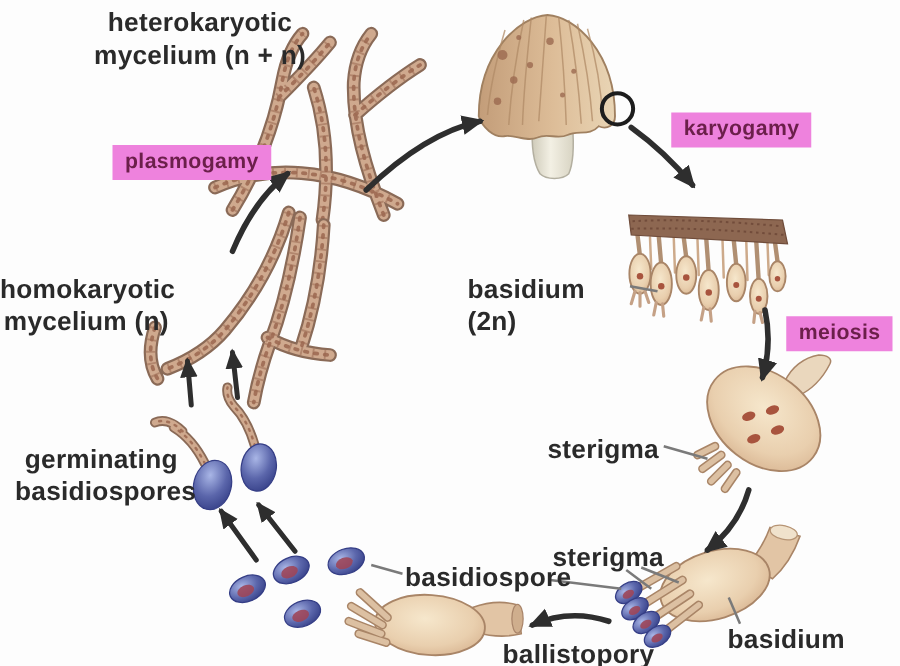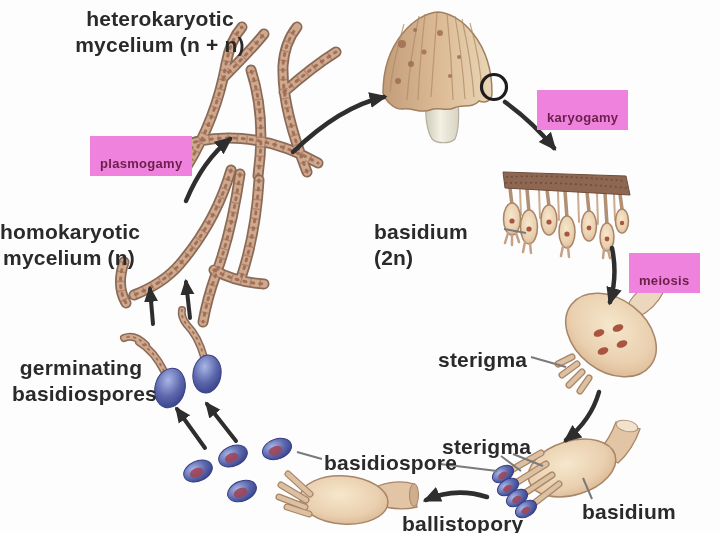--- a/index.html
+++ b/index.html
@@ -2,22 +2,22 @@
 <html style="--background: #fdfdfd; --label-text: #2a2a2a; --badge-bg: #ee82dd; --badge-text: #6b1f4a; --arrow: #2e2e2e; --connector-line: #7a7a7a; --hypha-fill: #cfa98e; --hypha-edge: #8a6a57; --hypha-speckle: #9b6750; --cell-edge: #a98567; --gill-plate: #8d6751; --nucleus: #a8543e; --spore-center: #9e4456;"><head>
 <meta charset="utf-8">
 <style>
   *{margin:0;padding:0;box-sizing:border-box}
   html,body{background:#ffffff;font-family:"Liberation Sans","DejaVu Sans",sans-serif}
   .stage{position:relative;width:720px;height:533px;background:var(--background,#fdfdfd);overflow:hidden}
   svg.art{position:absolute;left:0;top:0}
   .lbl{position:absolute;font-weight:700;font-size:21px;line-height:1.26;color:var(--label-text,#2a2a2a);
        white-space:pre-line;letter-spacing:.2px}
   .ctr{text-align:center}.rgt{}
-  .badge{position:absolute;font-weight:700;font-size:13px;letter-spacing:.3px;
-         color:var(--badge-text,#6b1f4a);background:var(--badge-bg,#ee82dd);padding:20px 10px 5px}
+  .badge{position:absolute;font-weight:700;font-size:17px;letter-spacing:.3px;
+         color:var(--badge-text,#6b1f4a);background:var(--badge-bg,#ee82dd);padding:3px 10px 5px}
   
   .hy-e{fill:none;stroke:var(--hypha-edge,#8a6a57);stroke-width:11;stroke-linecap:round}
   .hy-f{fill:none;stroke:var(--hypha-fill,#cfa98e);stroke-width:7.5;stroke-linecap:round}
   .hy-r{fill:none;stroke:#a5785f;stroke-width:7.5;stroke-linecap:butt;stroke-dasharray:1.5 8;opacity:.7}
   .hy-s{fill:none;stroke:var(--hypha-speckle,#9b6750);stroke-width:3;stroke-linecap:round;stroke-dasharray:2 6;opacity:.85}
   .gh-e{fill:none;stroke:var(--hypha-edge,#8a6a57);stroke-width:8;stroke-linecap:round}
   .gh-f{fill:none;stroke:var(--hypha-fill,#cfa98e);stroke-width:5;stroke-linecap:round}
   .gh-s{fill:none;stroke:var(--hypha-speckle,#9b6750);stroke-width:2;stroke-linecap:round;stroke-dasharray:1.5 5;opacity:.85}
   
   .arrow{fill:none;stroke:var(--arrow,#2e2e2e);stroke-width:4.5;stroke-linecap:round}
@@ -216,21 +216,21 @@
       <path class="cline" d="M501,456 L521,471 M513,454 L543,466"></path>
       <path class="cline" d="M583,478 L592,499"></path>
       <path class="cline" d="M322,459 L297,452"></path>
       <path class="cline" d="M440,464 L497,471"></path>
     </g>
   </svg>
 
   <div class="lbl ctr" style="left:55px;top:6px;width:210px">heterokaryotic
 mycelium (n + n)</div>
 
-  <div class="badge" style="left:90px;top:136px">plasmogamy</div>
+  <div class="badge" style="left:90px;top:116px">plasmogamy</div>
 
   <div class="lbl ctr" style="left:12px;top:355px;width:138px">germinating
 basidiospores</div>
 
   <div class="lbl ctr" style="left:0px;top:219px;width:138px">homokaryotic
 mycelium (n)</div>
 
 
   <div class="badge" style="left:537px;top:90px">karyogamy</div>
 

